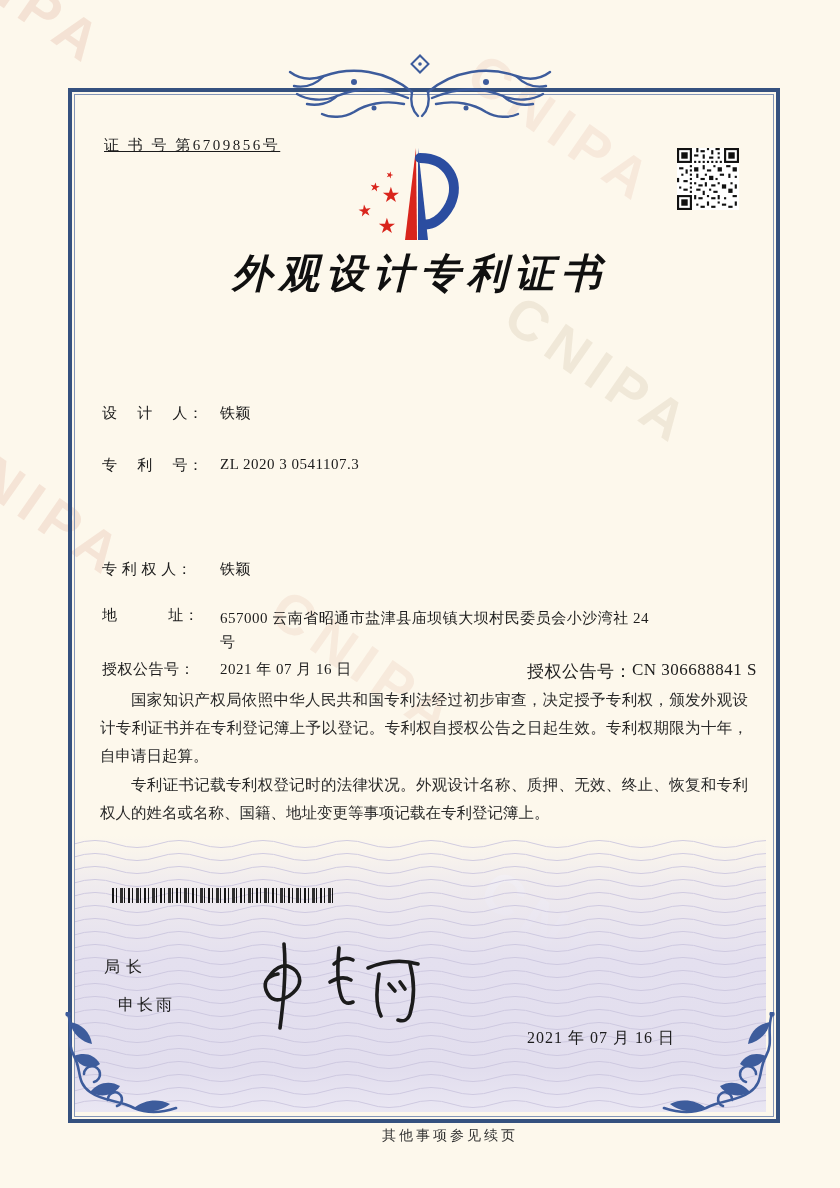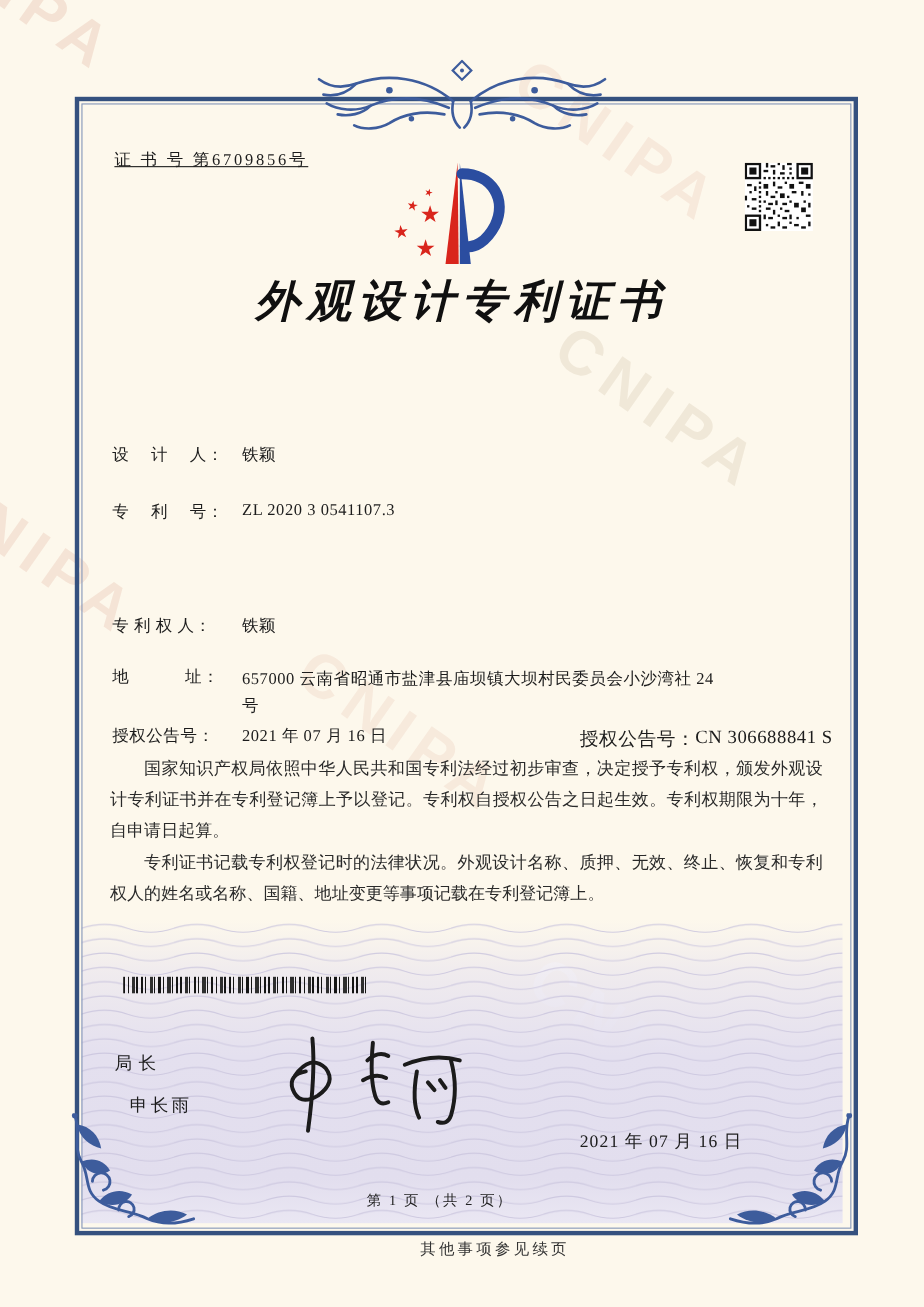--- a/index.html
+++ b/index.html
@@ -283,17 +283,16 @@
       <path d="M130 30 q26 -11 50 -4"></path>
       <path d="M141 36 q-5 28 2 42"></path>
       <path d="M172 26 q7 26 0 50 q-3 9 -12 6"></path>
       <path d="M151 46 l6 7"></path>
       <path d="M162 44 l5 7"></path>
     </g>
   </svg>
 
   <div class="issue-date">2021 年 07 月 16 日</div>
 
-  <div class="pageinfo">第 1 页 （共 2 页）</div>
 
   <div class="footnote">其他事项参见续页</div>
 
 </div>
 
 </body></html>

